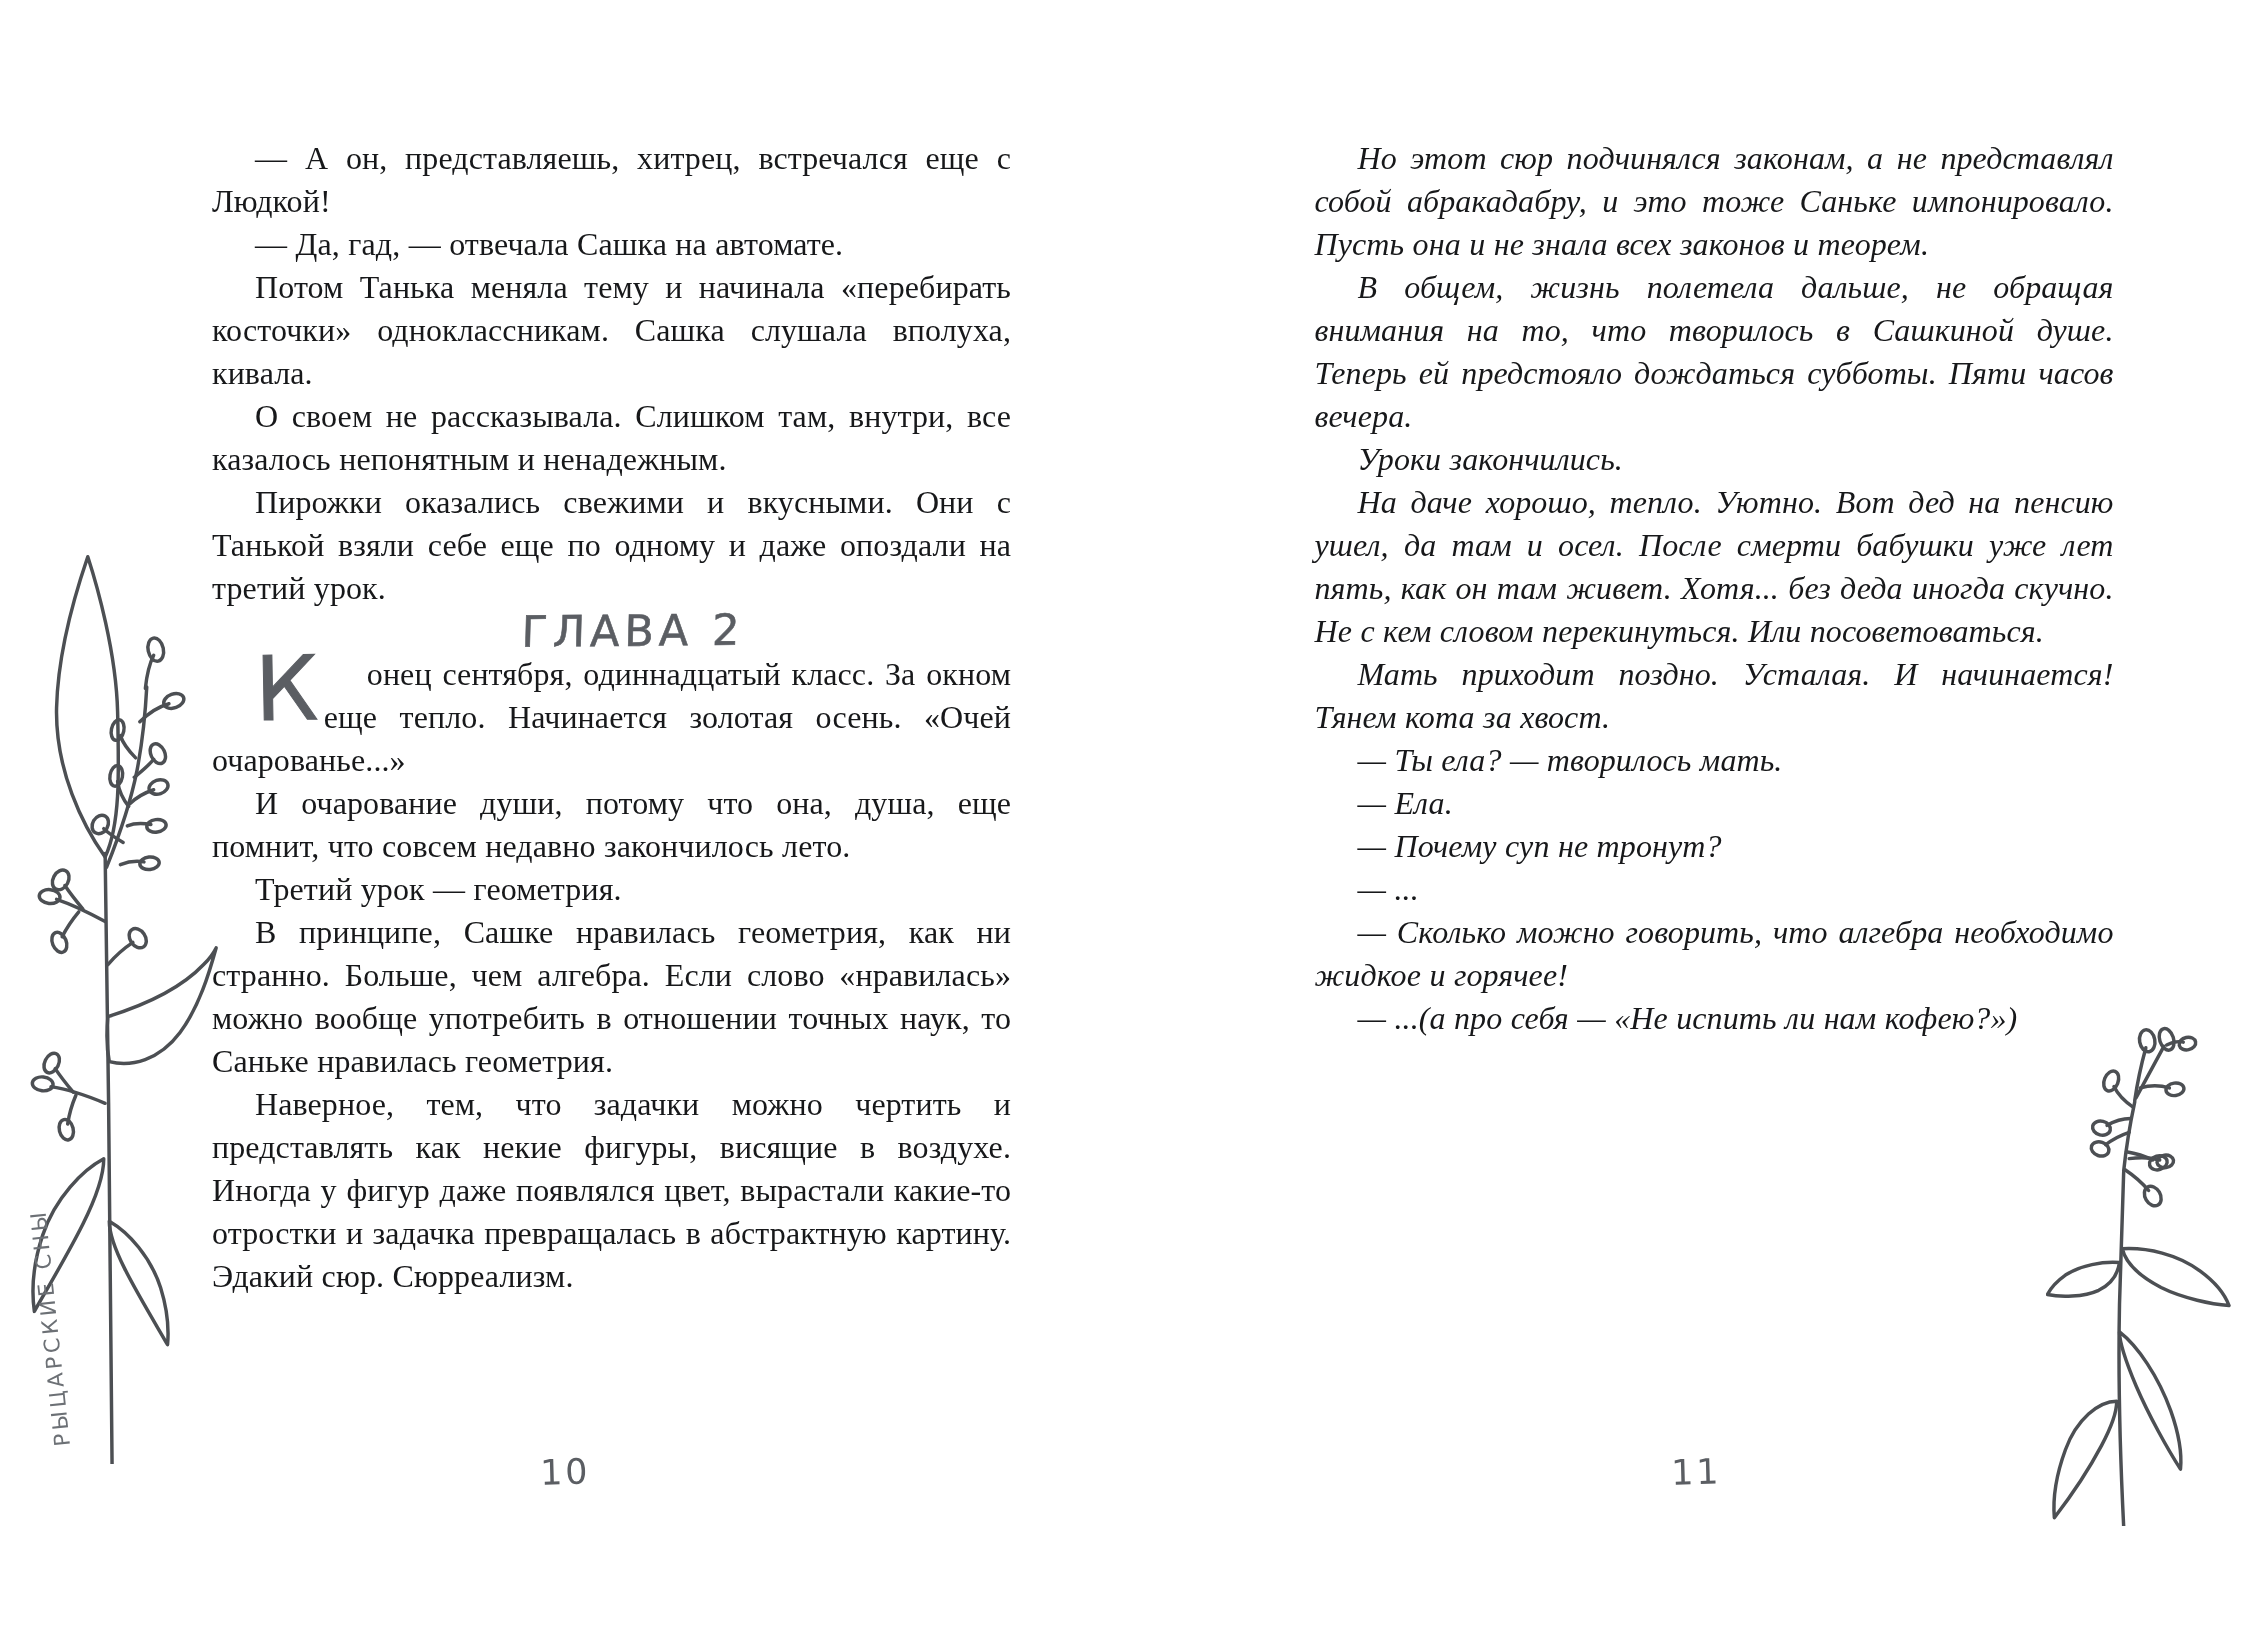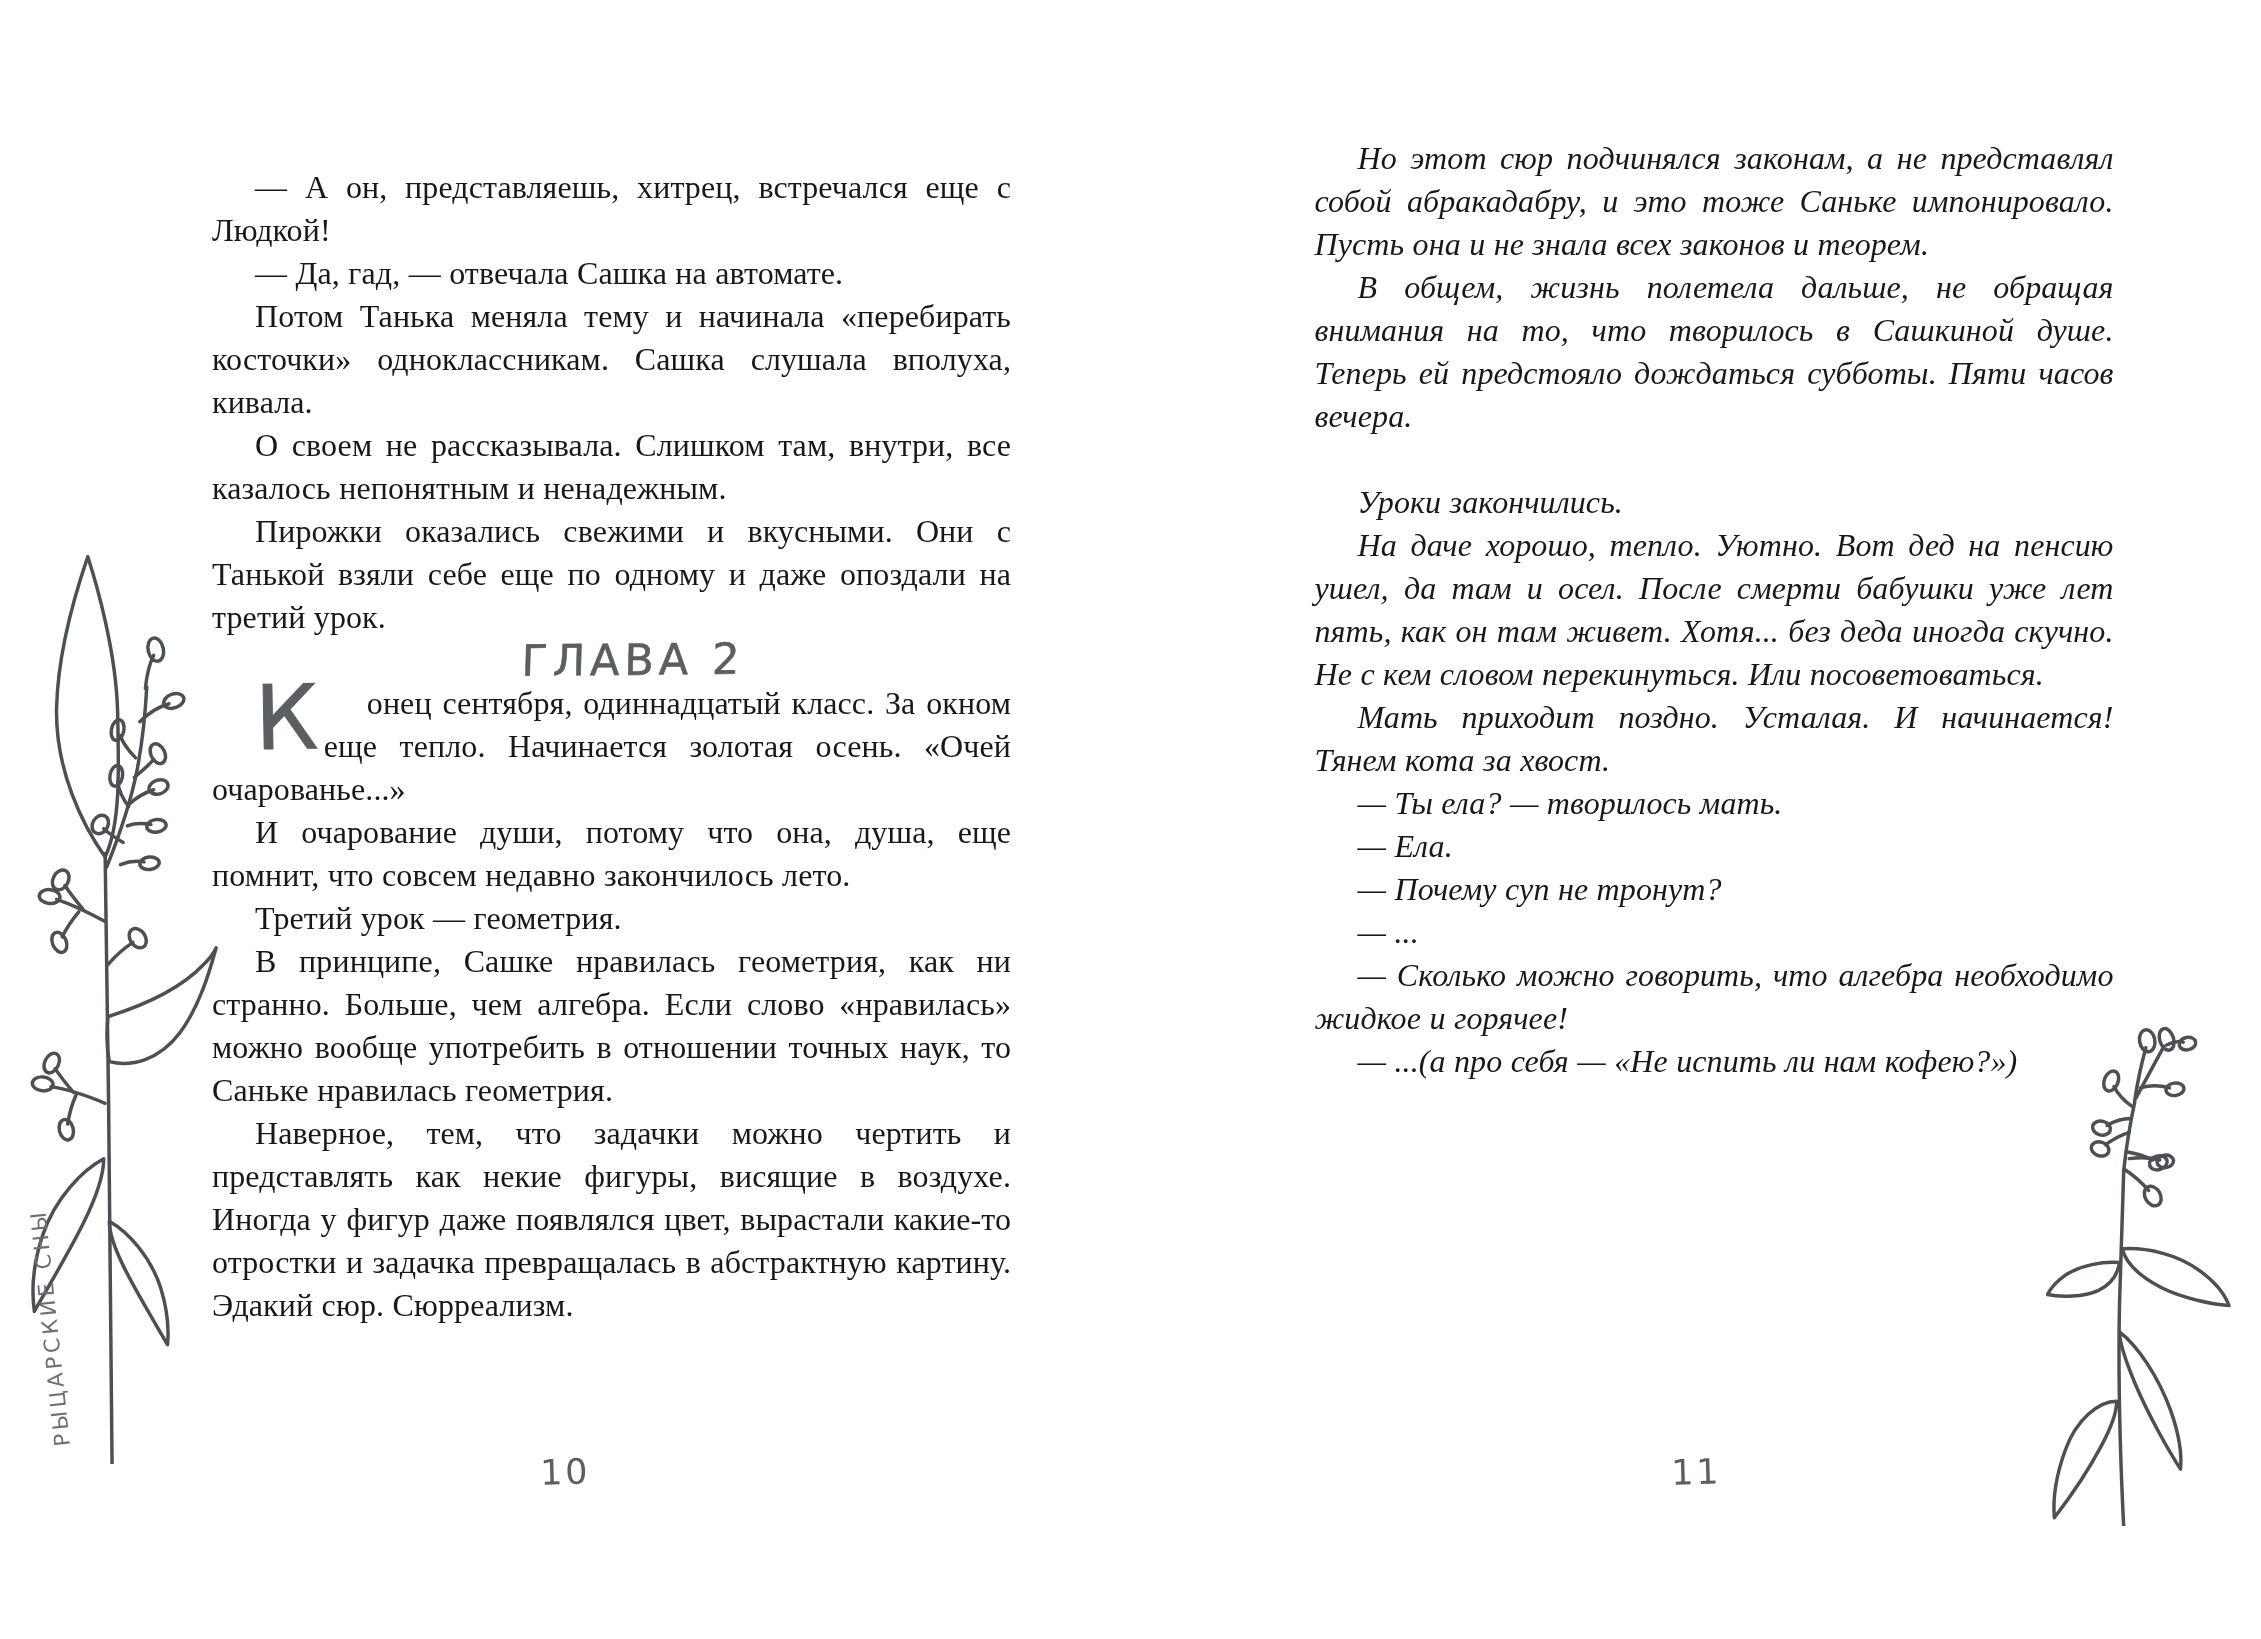--- a/index.html
+++ b/index.html
@@ -36,28 +36,28 @@
     height: 1304px;
     font-size: 32px;
     line-height: 43px;
     text-align: justify;
     text-justify: inter-word;
     color: #17181a;
     letter-spacing: 0.1px;
     word-spacing: 0.3px;
     hyphens: manual;
   }
-  .page-left  .column { left: 212px; margin-top: 29px; }
+  .page-left  .column { left: 212px; }
   .page-right .column { left: 184px; font-style: italic; }
 
   .column p {
     margin: 0;
     text-indent: 43px;
   }
-  .column p.spacer-before { margin-top: 43px; }
+  .column p.spacer-before { }
 
   
   .chapter-head {
     margin: 43px 0 8.3px 0;
     text-align: center;
     color: #5b5e63;
     font-family: "DejaVu Sans", sans-serif;
     font-size: 43px;
     letter-spacing: 4.9px;
     font-weight: 400;

